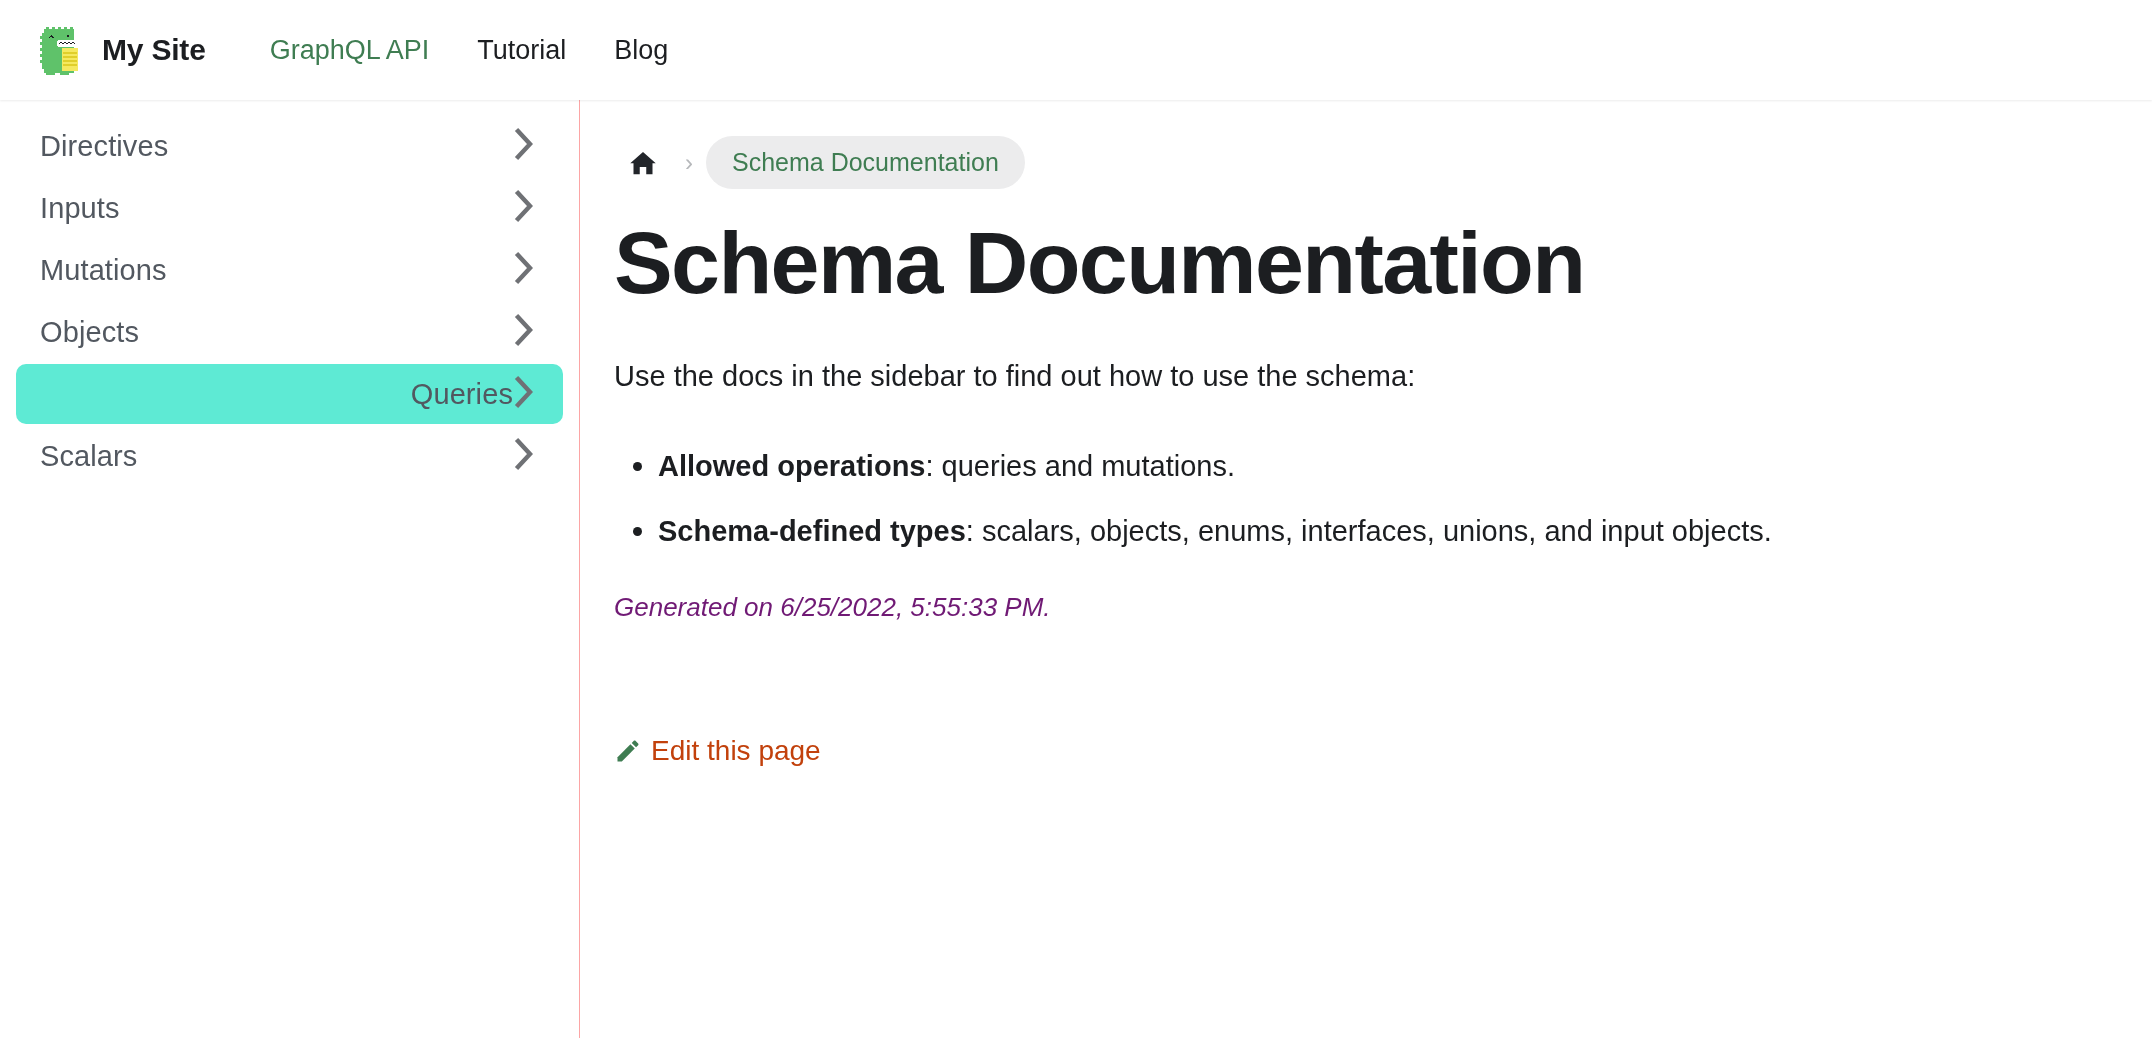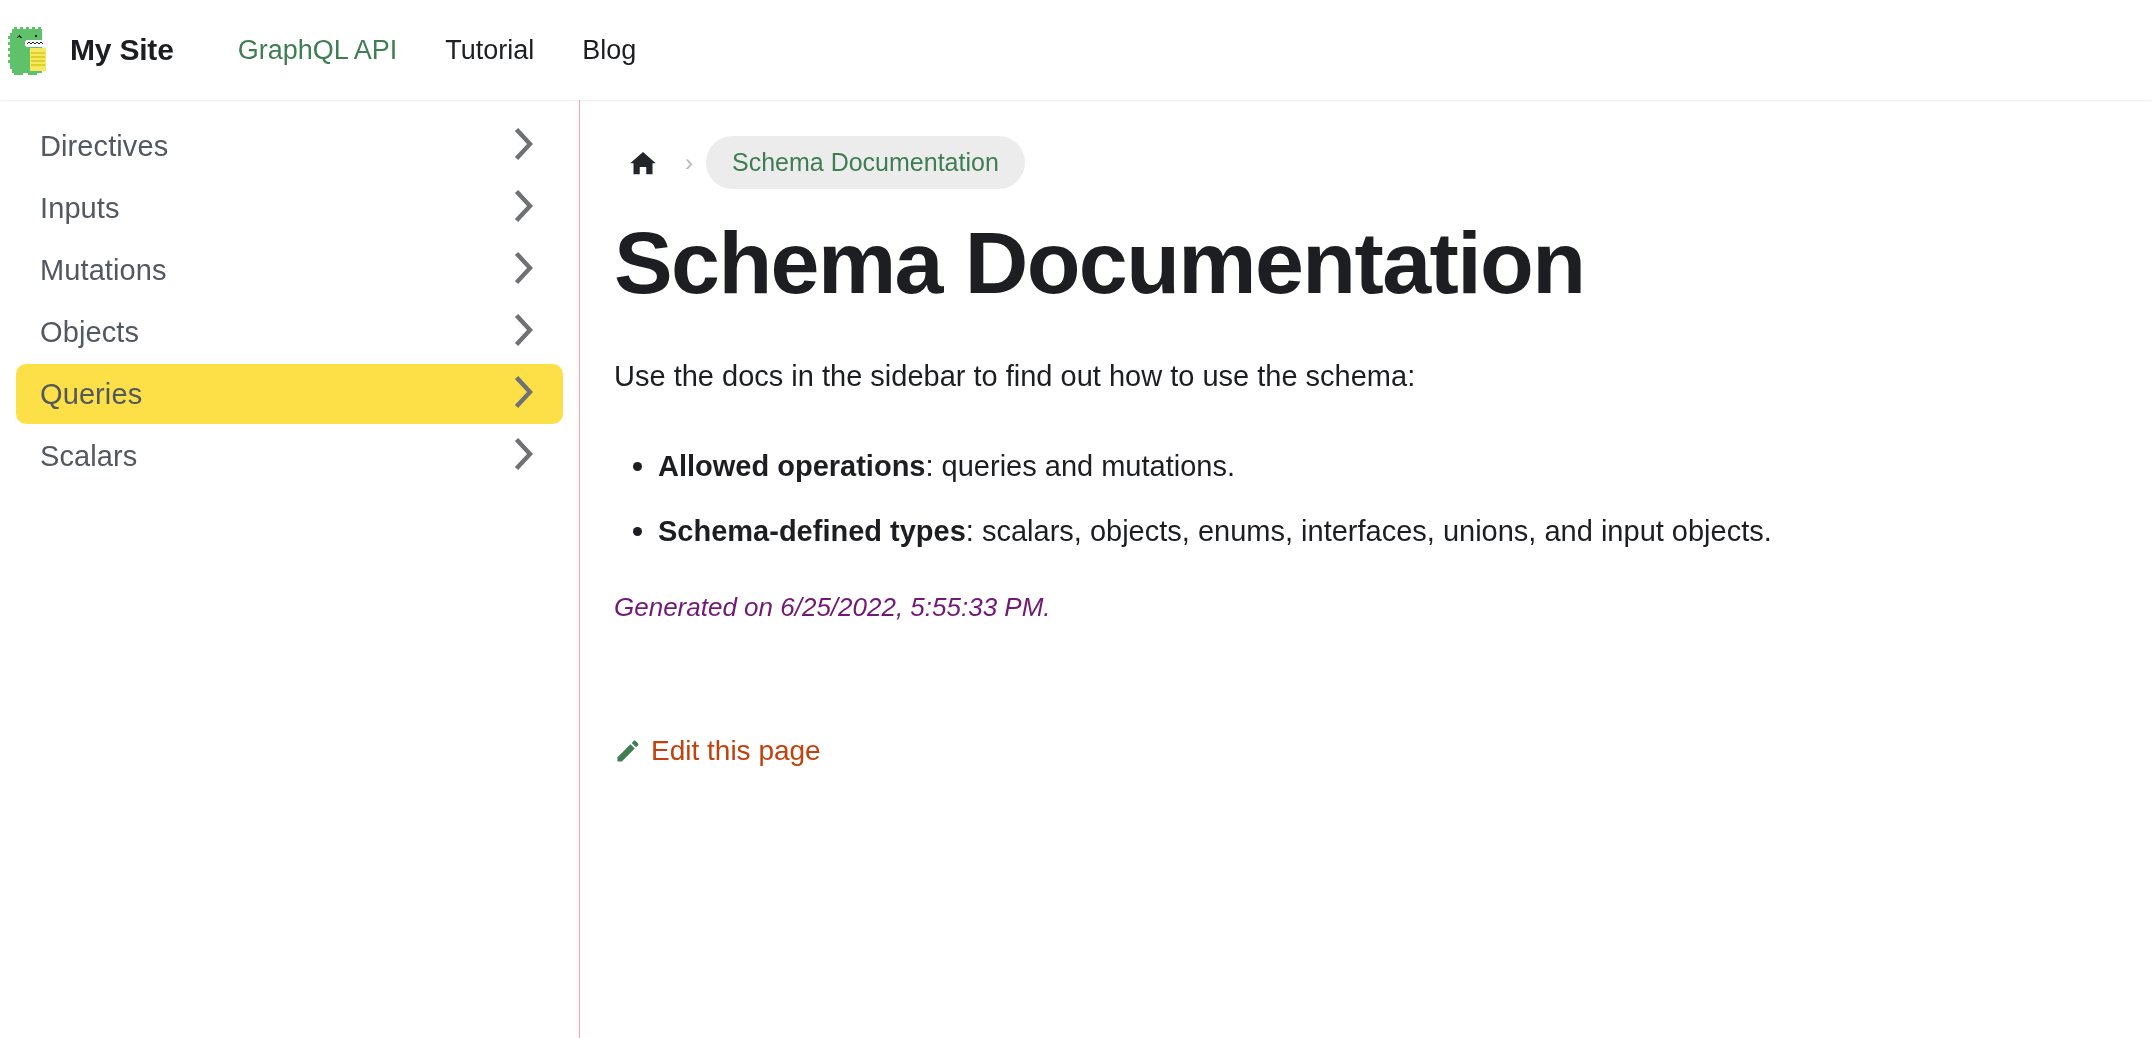--- a/index.html
+++ b/index.html
@@ -13,21 +13,21 @@
     overflow: hidden;
   }
 
   
   .navbar {
     height: 100px;
     width: 100%;
     background: #ffffff;
     display: flex;
     align-items: center;
-    padding: 0 8px;
+    padding: 0 40px;
     box-shadow: 0 1px 2px 0 rgba(0,0,0,0.08);
     position: relative;
     z-index: 5;
   }
   .navbar-brand {
     display: flex;
     align-items: center;
     gap: 16px;
     text-decoration: none;
     margin-right: 40px;
@@ -80,21 +80,21 @@
   .sidebar-item {
     display: flex;
     align-items: center;
     justify-content: space-between;
     padding: 11px 28px 11px 24px;
     margin: 0 0 2px 0;
     border-radius: 10px;
     text-decoration: none;
     cursor: pointer;
   }
-  .sidebar-item.active { background: #fde047; }
+  .sidebar-item.active { background: #5eead4; justify-content: flex-end; }
   .sidebar-label {
     font-size: 29px;
     color: #525860;
     font-weight: 400;
     letter-spacing: 0.1px;
   }
   .chev {
     width: 22px;
     height: 34px;
     flex: none;

